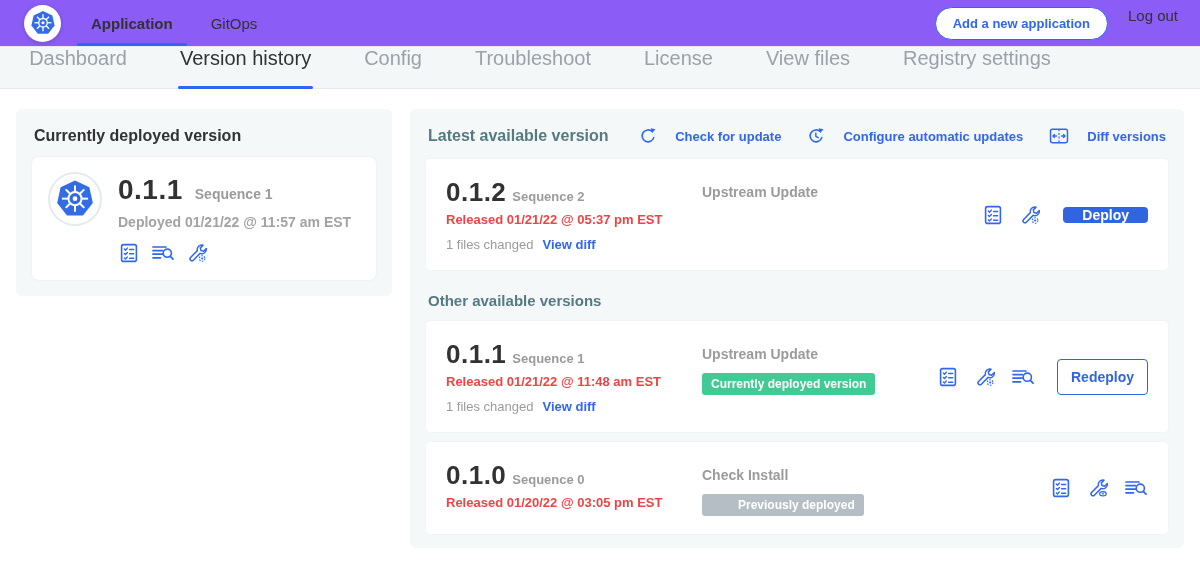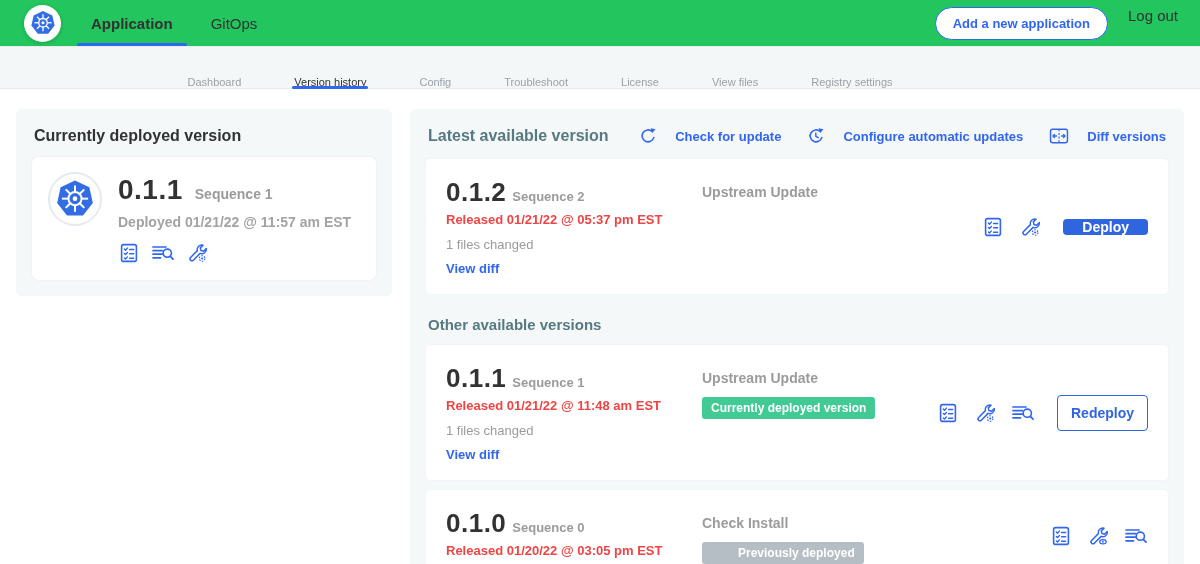--- a/index.html
+++ b/index.html
@@ -5,21 +5,21 @@
   * { box-sizing: border-box; }
   html,body { margin:0; padding:0; }
   body {
     width:1200px; height:564px; overflow:hidden;
     background:#ffffff; color:#323232;
     font-family:"Liberation Sans", sans-serif;
   }
   svg.ic { width:22px; height:22px; }
 
   
-  .header { display:flex; align-items:center; height:46px; padding:0 22px 0 24px; background:#22c55e; }
+  .header { display:flex; align-items:center; height:46px; padding:0 22px 0 24px; background:#8b5cf6; }
   .logo-circle {
     width:37px; height:37px; border-radius:50%; background:#fff;
     box-shadow:0 1px 4px rgba(0,0,0,.18);
     display:flex; align-items:center; justify-content:center; margin-right:30px;
   }
   .header-tab {
     font-size:15px; height:46px; display:flex; align-items:center;
     margin-right:38px; position:relative; cursor:pointer; color:#323232;
   }
   .header-tab.active { font-weight:700; }
@@ -35,21 +35,21 @@
   }
   .logout { font-size:15px; color:#323232; cursor:pointer; }
 
   
   .subnav {
     height:43px; background:#f4f7f8;
     border-top:1px solid #e7ebed; border-bottom:1px solid #e7ebed;
     display:flex; justify-content:center; gap:53px; padding-right:120px;
   }
   .subnav-item {
-    display:flex; align-items:flex-end; font-size:11px; color:#9ba1a8;
+    display:flex; align-items:flex-start; font-size:20px; color:#9ba1a8;
     position:relative; cursor:pointer; white-space:nowrap;
   }
   .subnav-item.active { color:#323232; }
   .subnav-item.active::after {
     content:""; position:absolute; left:-2px; right:-2px; bottom:-1px;
     height:3px; background:#3066f0; border-radius:2px;
   }
 
   
   .main { display:flex; align-items:flex-start; gap:18px; padding:20px 16px 0 16px; }
@@ -85,21 +85,21 @@
   .version-card {
     background:#fff; border-radius:4px; padding:18px 20px;
     display:flex; align-items:flex-start; box-shadow:0 0 2px rgba(0,0,0,.06);
   }
   .version-card + .version-card { margin-top:10px; }
   .vc-info { width:256px; flex:none; }
   .vc-top { display:flex; align-items:baseline; }
   .vc-version { font-size:26px; font-weight:800; color:#323232; letter-spacing:.5px; }
   .vc-seq { font-size:13px; font-weight:600; color:#9b9b9b; margin-left:6px; }
   .vc-released { font-size:13px; font-weight:600; color:#ef4444; margin-top:4px; }
-  .vc-files { font-size:13px; color:#9b9b9b; margin-top:10px; display:flex; gap:9px; align-items:baseline;flex-direction:column; }
+  .vc-files { font-size:13px; color:#9b9b9b; margin-top:10px; display:flex; gap:9px; align-items:baseline; }
   .view-diff { color:#3066f0; font-weight:700; cursor:pointer; font-size:13px; }
   .vc-source { flex:1; padding-top:7px; min-width:0; }
   .vc-source-label { font-size:14px; font-weight:700; color:#9b9b9b; }
   .vc-badge {
     display:inline-block; margin-top:11px; font-size:12px; font-weight:700;
     color:#fff; padding:4px 9px; border-radius:3px; white-space:nowrap;
   }
   .badge-green { background:#41ca93; }
   .badge-gray  { background:#b5bdc5;padding-left:36px; }
   .vc-actions { display:flex; align-items:center; gap:15px; color:#3066f0; align-self:center; flex:none; }

